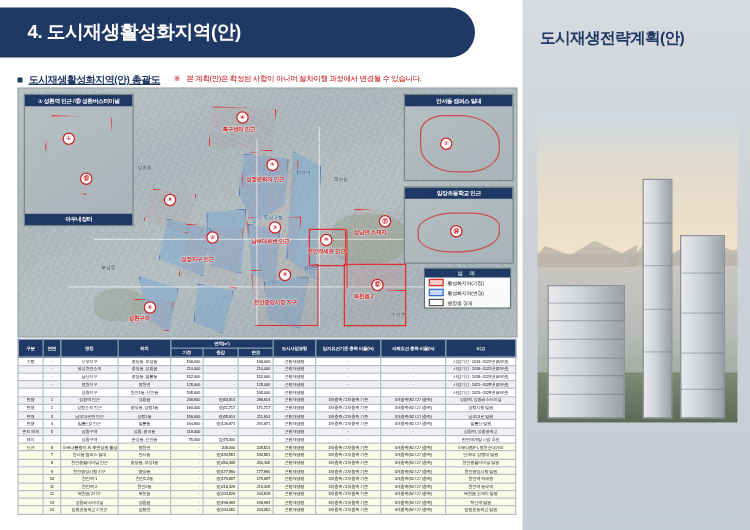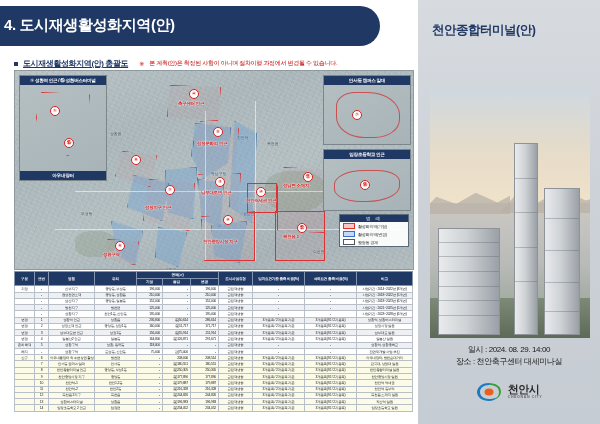--- a/index.html
+++ b/index.html
@@ -11,21 +11,21 @@
   .page{position:relative;width:600px;height:424px;background:#fff;}
 
   
   .left{position:absolute;left:0;top:0;width:418px;height:424px;background:#fff;}
 
   .title-bar{
     position:absolute;left:-20px;top:6px;width:400px;height:40px;
     background:#1f3864;border-radius:0 22px 22px 0;
   }
   .title-text{
-    position:absolute;left:4px;top:16px;
+    position:absolute;left:22px;top:16px;
     font-size:15px;font-weight:bold;color:#ffffff;letter-spacing:-0.4px;
     white-space:nowrap;
   }
 
   .sub-row{position:absolute;left:14px;top:58px;display:flex;align-items:center;gap:5px;}
   .bullet{width:4px;height:4px;background:#1f3864;display:inline-block;}
   .sub-title{
     font-size:8px;font-weight:bold;color:#1f3864;
     text-decoration:underline;letter-spacing:-0.4px;white-space:nowrap;
   }
@@ -526,21 +526,21 @@
               <td>3개충족(92 / 2기충족)</td>
               <td>입장초등학교 일원</td>
             </tr>
           </tbody>
       </table>
     </div>
   </div>
 
   <div class="right">
     <div class="rt-title">
-      <div>천안종합터미널(안)</div>
+      <div>도시재생전략계획(안)</div>
     </div>
 
     <div class="photo">
       <div class="sky"></div>
       <div class="mtn" style="left:-10px;top:40%;width:90px;height:26px;clip-path:polygon(0 100%,18% 34%,40% 62%,62% 18%,86% 56%,100% 30%,100% 100%);"></div>
       <div class="mtn" style="left:70px;top:38%;width:110px;height:30px;clip-path:polygon(0 100%,14% 40%,34% 66%,56% 22%,78% 58%,100% 36%,100% 100%);"></div>
       <div class="grnd"></div>
       <div class="twr" style="left:8px;top:56%;width:60px;height:42%;">
         <div class="flr" style="top:12%"></div>
           <div class="flr" style="top:26%"></div>
@@ -556,30 +556,15 @@
           <div class="flr" style="top:72%"></div>
       </div>
       <div class="twr" style="left:114px;top:40%;width:34px;height:58%;">
         <div class="flr" style="top:20%"></div>
           <div class="flr" style="top:42%"></div>
         <div class="flr" style="top:64%"></div>
           <div class="flr" style="top:84%"></div>
       </div>
     </div>
 
-    <div class="info">
-      <div>일시 : 2024. 08. 29. 14:00</div>
-      <div>장소 : 천안축구센터 대세미나실</div>
-    </div>
-
-    <div class="logo-wrap">
-      <svg class="logo-mark" viewBox="0 0 52 40">
-        <path d="M26 2 C10 2 2 12 2 20 C2 30 12 38 26 38 C34 38 40 34 43 30 C38 33 32 34 26 34 C15 34 8 28 8 20 C8 12 15 6 26 6 Z" fill="#1a7bbf"></path>
-        <path d="M26 2 C40 2 50 9 50 19 C50 27 44 33 36 36 C44 31 46 25 46 20 C46 11 38 6 26 6 Z" fill="#3a9e3e"></path>
-        <ellipse cx="26" cy="20" rx="9" ry="7" fill="#e8601c"></ellipse>
-      </svg>
-      <span class="logo-txt">
-        <span class="logo-kr">천안시</span>
-        <span class="logo-en">CHEONAN CITY</span>
-      </span>
-    </div>
+
   </div>
 </div>
 
 </body></html>

